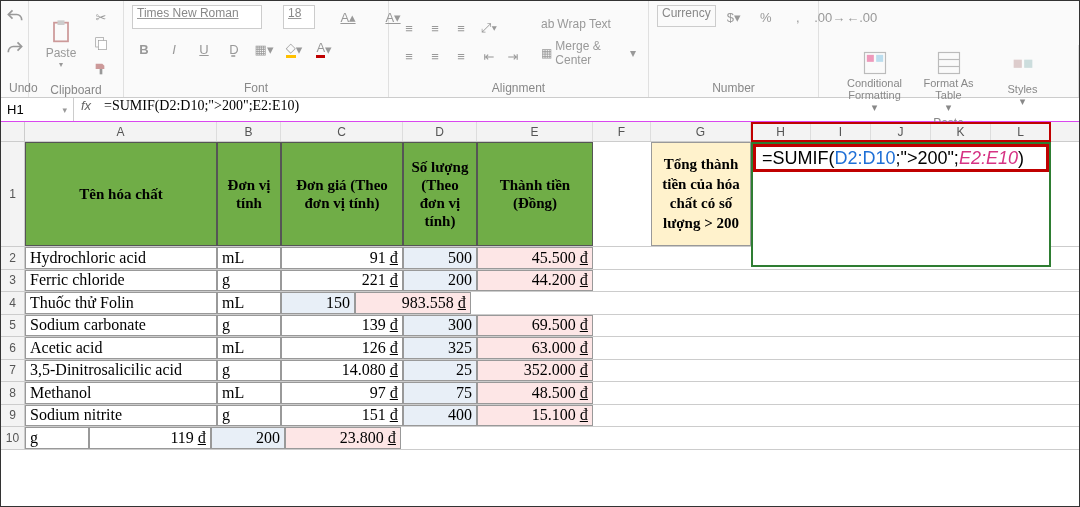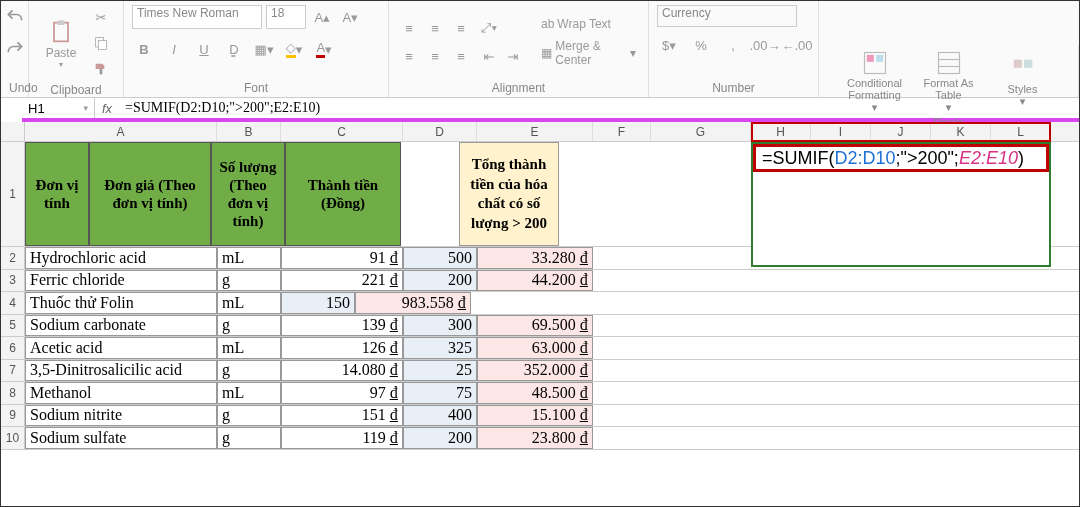--- a/index.html
+++ b/index.html
@@ -15,34 +15,34 @@
 .clipboard-group { width: 95px; }
 .font-group { width: 265px; }
 .align-group { width: 260px; }
 .number-group { width: 170px; }
 .tables-group { flex: 1; margin-top: 44px; }
 
 .icon-btn { width: 24px; height: 24px; display: inline-flex; align-items: center; justify-content: center; color: #999; }
 .big-btn { display: flex; flex-direction: column; align-items: center; justify-content: center; width: 48px; font-size: 12px; }
 .big-btn svg { width: 28px; height: 28px; }
 
-.font-row1 { display: flex; gap: 4px; align-items: center; }
+.font-row1 { display: flex; gap: 21px; align-items: center; text-decoration: underline; }
 .font-row2 { display: flex; gap: 6px; align-items: center; margin-top: 4px; }
 .font-select { border: 1px solid #ccc; height: 24px; padding: 0 4px; font-size: 12px; color: #888; background: #fff; }
 .font-name { width: 130px; }
-.font-size { width: 40px; }
+.font-size { width: 32px; }
 
 .align-col { display: flex; flex-direction: column; gap: 4px; }
 .mini-btn { display: inline-flex; align-items: center; gap: 3px; font-size: 12px; color: #999; padding: 2px 4px; }
 .number-select { border: 1px solid #ccc; height: 22px; width: 140px; padding: 0 4px; font-size: 12px; color: #888; }
 
 .tables-btn { display: flex; flex-direction: column; align-items: center; font-size: 11px; color: #888; width: 62px; text-align: center; }
 
 
-.formula-bar { display: flex; height: 24px; border-bottom: 4px solid #d946ef; align-items: center; font-size: 13px; margin-left: 21px; }
+.formula-bar { display: flex; height: 24px; border-bottom: 1px solid #d946ef; align-items: flex-start; font-size: 13px; }
 .name-box { width: 73px; border-right: 1px solid #ccc; padding: 0 6px; display: flex; align-items: center; height: 100%; }
 .name-box .dd { margin-left: auto; color: #999; font-size: 9px; }
 .fx-label { width: 24px; text-align: center; font-style: italic; color: #666; }
 .formula-input { flex: 1; padding: 0 6px; font-family: "Times New Roman", serif; font-size: 14px; }
 
 
 .grid { position: relative; }
 .col-headers { display: flex; height: 20px; background: #f3f3f3; border-bottom: 1px solid #ccc; font-size: 12px; color: #555; }
 .corner { width: 24px; border-right: 1px solid #ccc; }
 .col-h { border-right: 1px solid #ddd; text-align: center; line-height: 20px; }
@@ -165,21 +165,21 @@
             <span>ab</span>
             <span>Wrap Text</span>
           </span>
         <span class="mini-btn"><span>▦</span><span>Merge &amp; Center</span> ▾</span>
       </div>
     </div>
     <div class="ribbon-group-label">Alignment</div>
   </div>
 
   <div class="ribbon-group number-group">
-    <div class="ribbon-group-body" style="flex-direction:column;align-items:flex-start;gap:6px">
+    <div class="ribbon-group-body" style="flex-direction:row;align-items:flex-start;gap:6px">
       <div class="number-select">Currency</div>
       <div style="display:flex;gap:8px">
         <span class="icon-btn">$▾</span>
         <span class="icon-btn">%</span>
         <span class="icon-btn">,</span>
         <span class="icon-btn">.00→</span>
         <span class="icon-btn">←.00</span>
       </div>
     </div>
     <div class="ribbon-group-label">Number</div>
@@ -236,36 +236,37 @@
     <div class="col-h col-G">G</div>
     <div class="col-h col-H">H</div>
     <div class="col-h col-I">I</div>
     <div class="col-h col-J">J</div>
     <div class="col-h col-K">K</div>
     <div class="col-h col-L">L</div>
   </div>
 
   <div class="data-row header-row">
     <div class="row-h">1</div>
+    <div class="cell header-cell col-A">Tên hóa chất</div>
     <div class="cell header-cell col-B">Đơn vị tính</div>
     <div class="cell header-cell col-C">Đơn giá (Theo đơn vị tính)</div>
     <div class="cell header-cell col-D">Số lượng (Theo đơn vị tính)</div>
     <div class="cell header-cell col-E">Thành tiền (Đồng)</div>
     <div class="cell col-F" style="border:none"></div>
     <div class="cell g-cell col-G">Tổng thành tiền của hóa chất có số lượng &gt; 200</div>
   </div>
 
   <div id="data-rows">
       <div class="data-row body-row">
         <div class="row-h">2</div>
         <div class="cell col-A">Hydrochloric acid</div>
         <div class="cell col-B">mL</div>
         <div class="cell col-C num">91 ₫</div>
         <div class="cell col-D num hl-blue">500</div>
-        <div class="cell col-E num hl-pink">33.280 ₫</div>
+        <div class="cell col-E num hl-pink">45.500 ₫</div>
         <div class="cell col-F g-body"></div>
         <div class="cell col-G g-body"></div>
       </div>
       <div class="data-row body-row">
         <div class="row-h">3</div>
         <div class="cell col-A">Ferric chloride</div>
         <div class="cell col-B">g</div>
         <div class="cell col-C num">221 ₫</div>
         <div class="cell col-D num hl-blue">200</div>
         <div class="cell col-E num hl-pink">44.200 ₫</div>
@@ -326,21 +327,20 @@
         <div class="cell col-A">Sodium nitrite</div>
         <div class="cell col-B">g</div>
         <div class="cell col-C num">151 ₫</div>
         <div class="cell col-D num hl-blue">400</div>
         <div class="cell col-E num hl-pink">15.100 ₫</div>
         <div class="cell col-F g-body"></div>
         <div class="cell col-G g-body"></div>
       </div>
       <div class="data-row body-row">
         <div class="row-h">10</div>
-        <div class="cell col-A">Sodium sulfate</div>
         <div class="cell col-B">g</div>
         <div class="cell col-C num">119 ₫</div>
         <div class="cell col-D num hl-blue">200</div>
         <div class="cell col-E num hl-pink">23.800 ₫</div>
         <div class="cell col-F g-body"></div>
         <div class="cell col-G g-body"></div>
       </div>
     </div>
 
   <div class="overlay-col-header"></div>

